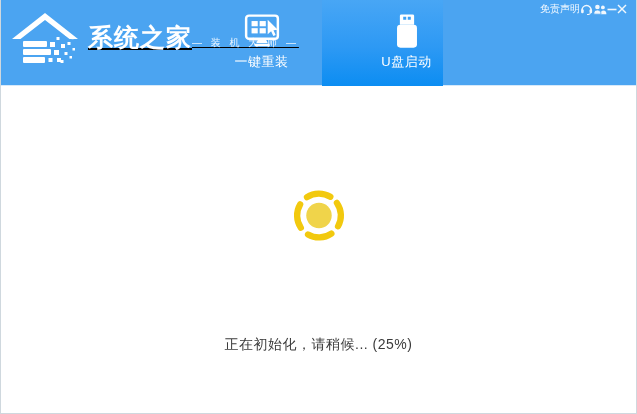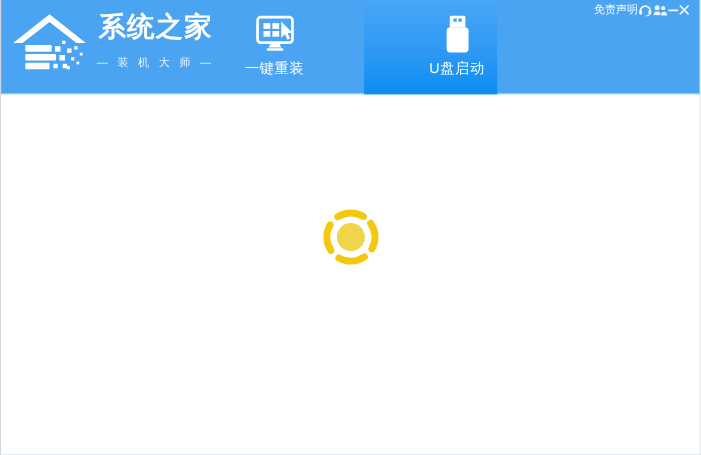--- a/index.html
+++ b/index.html
@@ -13,24 +13,24 @@
     border:1px solid #cfd8de;border-top:none;background:#fff;
     position:relative;
   }
   
   .header{
     position:relative;height:86px;background:#4BA4F1;
     border-bottom:1px solid #d6e9fa;box-sizing:border-box;
   }
   .brand{position:absolute;left:9px;top:12px;display:flex;align-items:center;}
   .brand svg{width:70px;height:52px;display:block;}
-  .brand-text{margin-left:8px;display:flex;flex-direction:column;align-items:center;}
+  .brand-text{margin-left:8px;display:flex;flex-direction:row;align-items:center;text-decoration:underline;}
   .brand-title{font-size:25px;font-weight:bold;color:#ffffff;letter-spacing:1px;line-height:1.1;}
   .brand-subtitle{font-size:10px;color:#eaf5ff;letter-spacing:3px;margin-top:10px;white-space:nowrap;}
-  .tabs{position:absolute;left:188px;top:0;height:101px;display:flex;gap:21px;}
+  .tabs{position:absolute;left:200px;top:0;height:101px;display:flex;}
   .tab{
     width:121px;height:86px;box-sizing:border-box;cursor:pointer;
     display:flex;flex-direction:column;align-items:center;padding-top:13px;
   }
   .tab.active{background:linear-gradient(180deg,#48a6f5 0%,#2d99f4 55%,#0c8df2 100%);padding-left:48px;}
   .tab svg{width:38px;height:37px;display:block;}
   .tab-label{margin-top:3px;font-size:13px;color:#ffffff;letter-spacing:.5px;}
   .titlebar-right{
     position:absolute;top:3px;right:9px;height:12px;
     display:flex;align-items:center;
@@ -145,15 +145,16 @@
       </span>
     </div>
 
   </header>
 
   <main class="content">
     <svg class="spinner" viewBox="0 0 56 56" aria-hidden="true">
       <circle cx="28" cy="28" r="12.5" fill="#F0D44A"></circle>
       <circle cx="28" cy="28" r="21.5" fill="none" stroke="#F2C90E" stroke-width="6.2" stroke-linecap="round" stroke-dasharray="24 9.78" transform="rotate(-35 28 28)"></circle>
     </svg>
+    <div class="status">正在初始化，请稍候... (25%)</div>
   </main>
 
 </div>
 
 </body></html>

